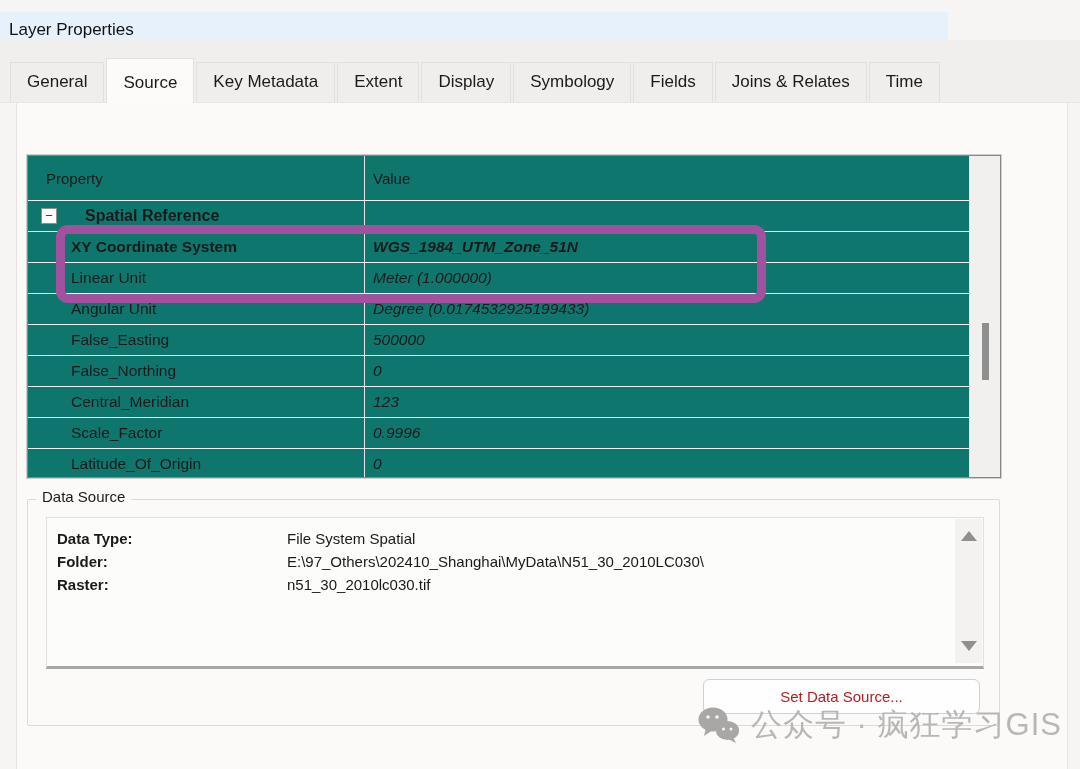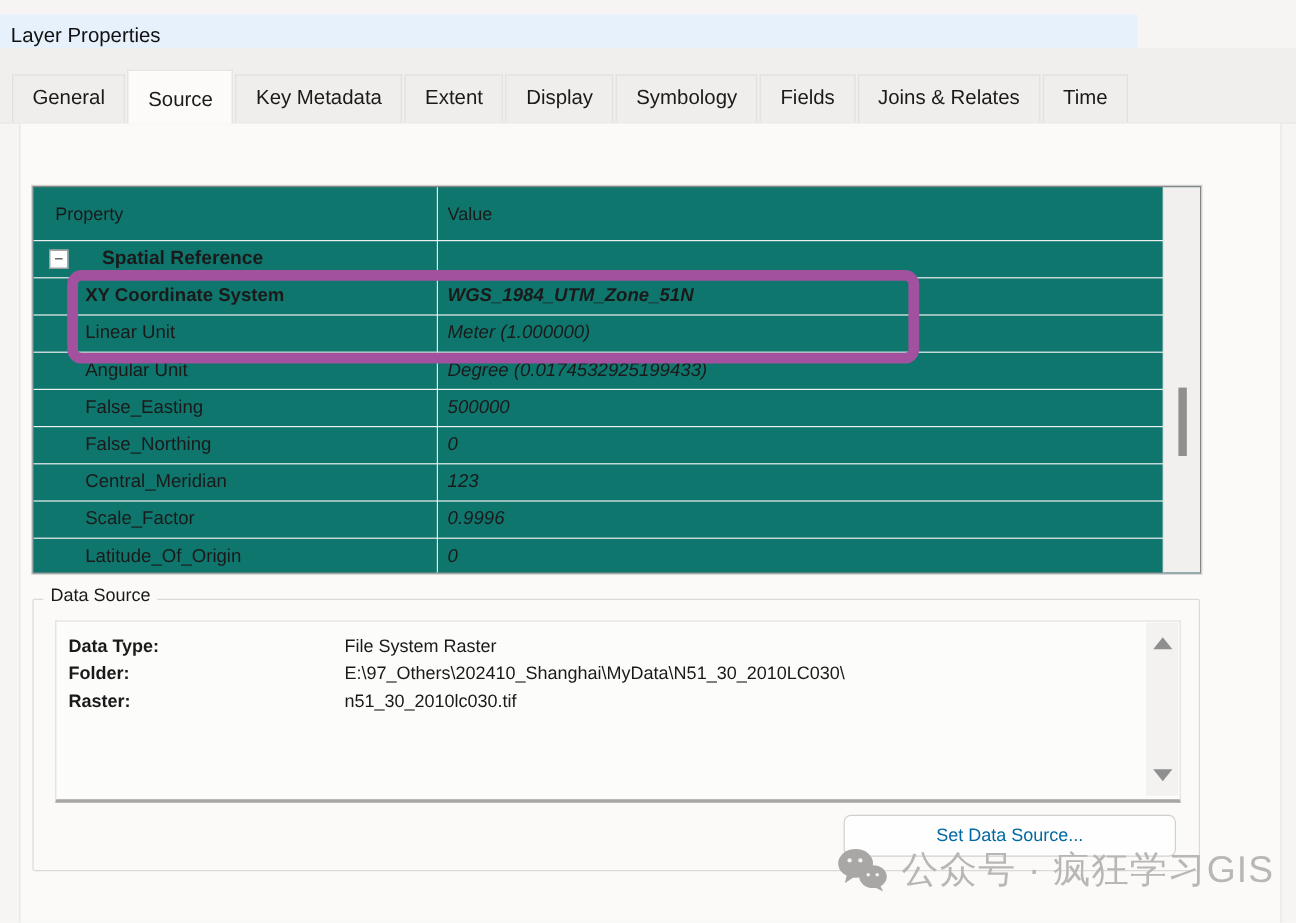--- a/index.html
+++ b/index.html
@@ -139,21 +139,21 @@
   }
   .arrow-up   { top:12px;    border-bottom:10px solid #8f8f8f; }
   .arrow-down { bottom:12px; border-top:10px solid #8f8f8f; }
 
   
   .set-ds-btn {
     position:absolute; left:703px; top:679px; width:277px; height:35px;
     background:#fefefe;
     border:1px solid #d2d0ce;
     border-radius:6px;
-    font-size:15px; font-family:inherit; color:#0369a1;
+    font-size:15px; font-family:inherit; color:#b91c1c;
     text-align:center; line-height:32px;
     cursor:default;
   }
 
   
   .watermark {
     position:absolute; left:697px; top:704px;
     display:flex; align-items:center; gap:10px;
     z-index:20; pointer-events:none;
   }
@@ -238,21 +238,21 @@
 </div>
 
 <div class="annotation-box"></div>
 
 <div class="ds-group">
   <div class="ds-label">Data Source</div>
 
   <div class="ds-textarea">
     <div class="ds-lines">
       <div class="ds-line">
-        <span class="lbl">Data Type:</span><span>File System Raster</span>
+        <span class="lbl">Data Type:</span><span>File System Spatial</span>
       </div>
       <div class="ds-line">
         <span class="lbl">Folder:</span><span>E:\97_Others\202410_Shanghai\MyData\N51_30_2010LC030\</span>
       </div>
       <div class="ds-line">
         <span class="lbl">Raster:</span><span>n51_30_2010lc030.tif</span>
       </div>
     </div>
     <div class="ds-scroll">
       <div class="arrow-up"></div>

